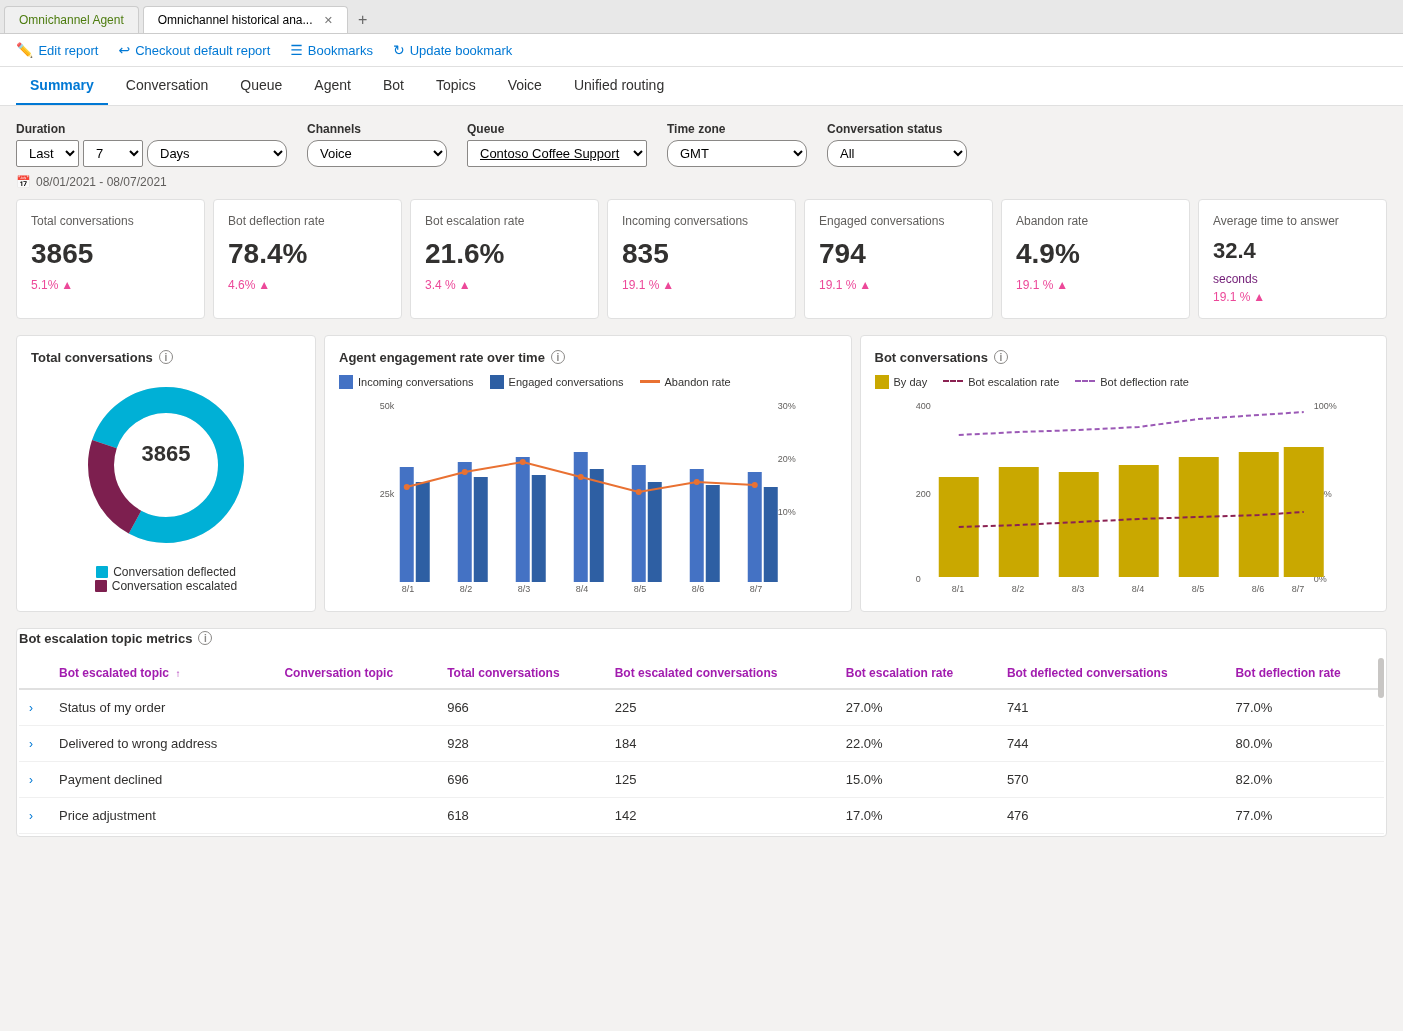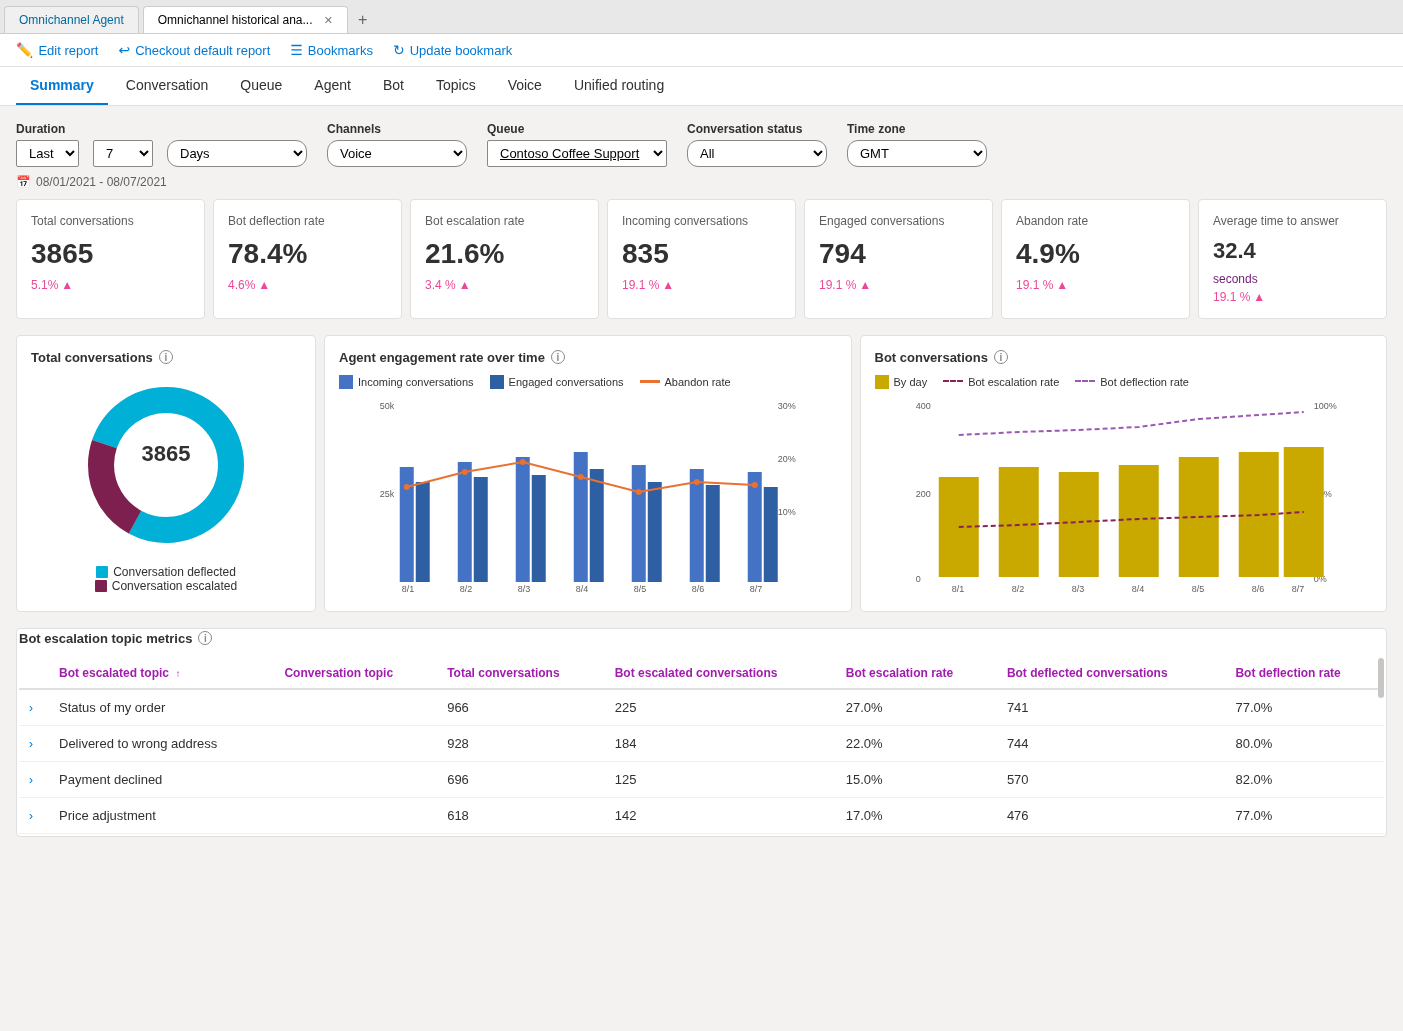--- a/index.html
+++ b/index.html
@@ -1,20 +1,20 @@
 <!DOCTYPE html>
 <html><head>
   <meta charset="utf-8">
   <style>
     * { box-sizing: border-box; margin: 0; padding: 0; }
     body { font-family: 'Segoe UI', Arial, sans-serif; font-size: 13px; background: #f3f2f1; color: #323130; }
 
     
     .browser-tabs { display: flex; align-items: center; background: #e8e8e8; padding: 6px 0 0 0; border-bottom: 1px solid #ccc; }
-    .browser-tab { padding: 6px 14px; font-size: 12px; background: #f0f0f0; border: 1px solid #ccc; border-bottom: none; border-radius: 4px 4px 0 0; margin-left: 4px; cursor: pointer; color: #0369a1; }
+    .browser-tab { padding: 6px 14px; font-size: 12px; background: #f0f0f0; border: 1px solid #ccc; border-bottom: none; border-radius: 4px 4px 0 0; margin-left: 4px; cursor: pointer; color: #4d7c0f; }
     .browser-tab.active { background: #fff; color: #000; font-weight: 500; }
     .browser-tab .close-btn { margin-left: 8px; color: #777; font-size: 11px; }
     .tab-add { padding: 4px 10px; font-size: 16px; color: #666; cursor: pointer; }
 
     
     .toolbar { display: flex; align-items: center; gap: 20px; padding: 8px 16px; background: #fff; border-bottom: 1px solid #e0e0e0; }
     .toolbar-btn { display: flex; align-items: center; gap: 5px; font-size: 13px; color: #0078d4; cursor: pointer; text-decoration: none; }
     .toolbar-icon { font-size: 14px; }
 
     
@@ -22,21 +22,21 @@
     .nav-item { padding: 10px 14px; font-size: 14px; cursor: pointer; color: #323130; border-bottom: 2px solid transparent; }
     .nav-item.active { font-weight: 600; border-bottom: 2px solid #0078d4; color: #0078d4; }
 
     
     .main { padding: 16px; background: #f3f2f1; }
 
     
     .filters { display: flex; gap: 20px; align-items: flex-end; margin-bottom: 8px; flex-wrap: wrap; }
     .filter-group { display: flex; flex-direction: column; gap: 4px; }
     .filter-label { font-size: 12px; font-weight: 600; color: #323130; }
-    .filter-row { display: flex; gap: 14px; align-items: center; }
+    .filter-row { display: flex; gap: 4px; align-items: center; }
     .filter-select { border: 1px solid #8a8886; border-radius: 2px; padding: 4px 8px; font-size: 13px; background: #fff; min-width: 60px; cursor: pointer; }
     .filter-select-wide { min-width: 140px; border-radius: 11px; }
     .filter-select-wider { min-width: 180px; text-decoration: underline; }
     .date-range { font-size: 12px; color: #605e5c; margin-bottom: 10px; display: flex; align-items: center; gap: 5px; }
 
     
     .kpi-row { display: flex; gap: 8px; margin-bottom: 16px; }
     .kpi-card { background: #fff; border: 1px solid #e0e0e0; border-radius: 4px; padding: 14px; flex: 1; min-width: 0; }
     .kpi-label { font-size: 12px; color: #605e5c; font-weight: 500; margin-bottom: 8px; line-height: 1.3; }
     .kpi-value { font-size: 28px; font-weight: 600; color: #323130; margin-bottom: 8px; }
@@ -144,29 +144,29 @@
         <option>Voice</option>
       </select>
     </div>
     <div class="filter-group">
       <span class="filter-label">Queue</span>
       <select class="filter-select filter-select-wider">
         <option>Contoso Coffee Support</option>
       </select>
     </div>
     <div class="filter-group">
+      <span class="filter-label">Time zone</span>
+      <select class="filter-select filter-select-wide">
+        <option>GMT</option>
+      </select>
+    </div>
+    <div class="filter-group">
       <span class="filter-label">Conversation status</span>
       <select class="filter-select filter-select-wide">
         <option>All</option>
-      </select>
-    </div>
-    <div class="filter-group">
-      <span class="filter-label">Time zone</span>
-      <select class="filter-select filter-select-wide">
-        <option>GMT</option>
       </select>
     </div>
   </div>
   <div class="date-range">
     <span>📅</span>
     <span>08/01/2021 - 08/07/2021</span>
   </div>
 
   <div class="kpi-row">
     <div class="kpi-card">

